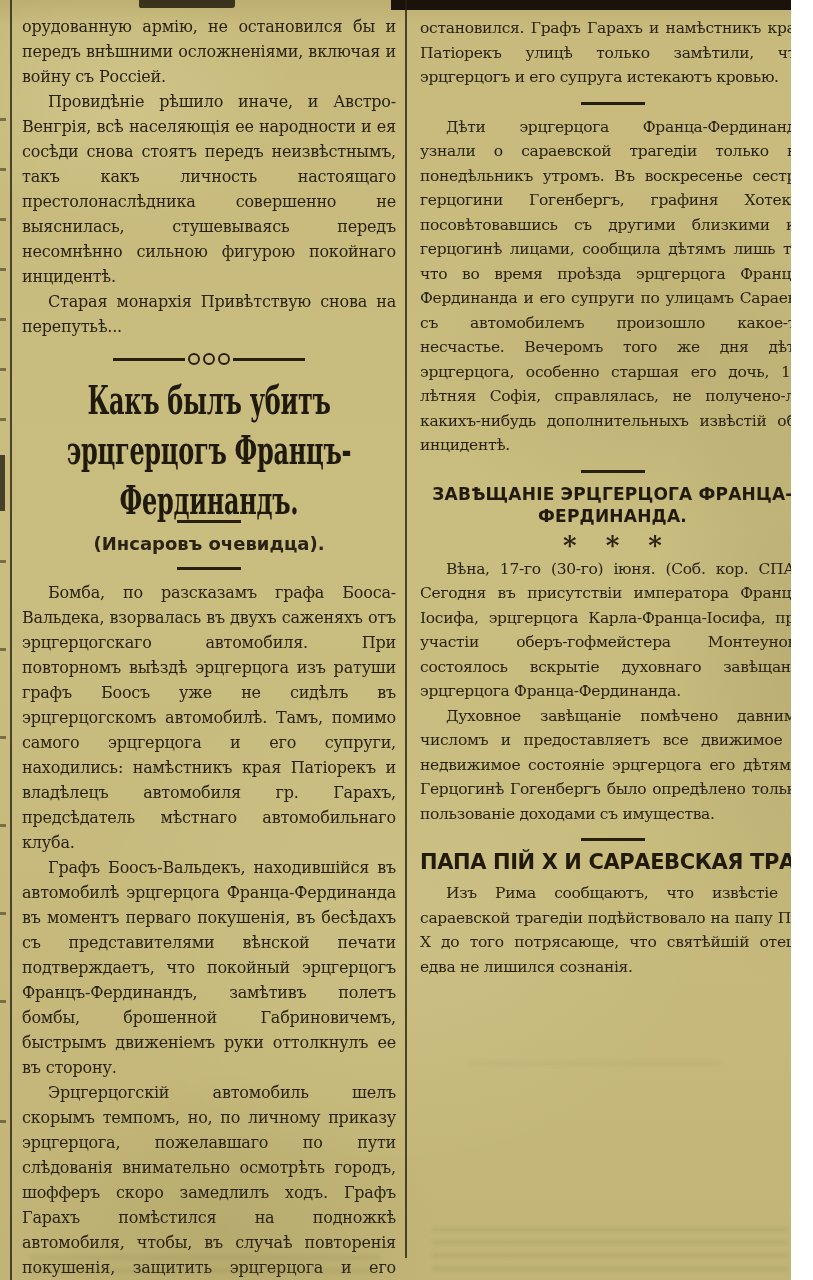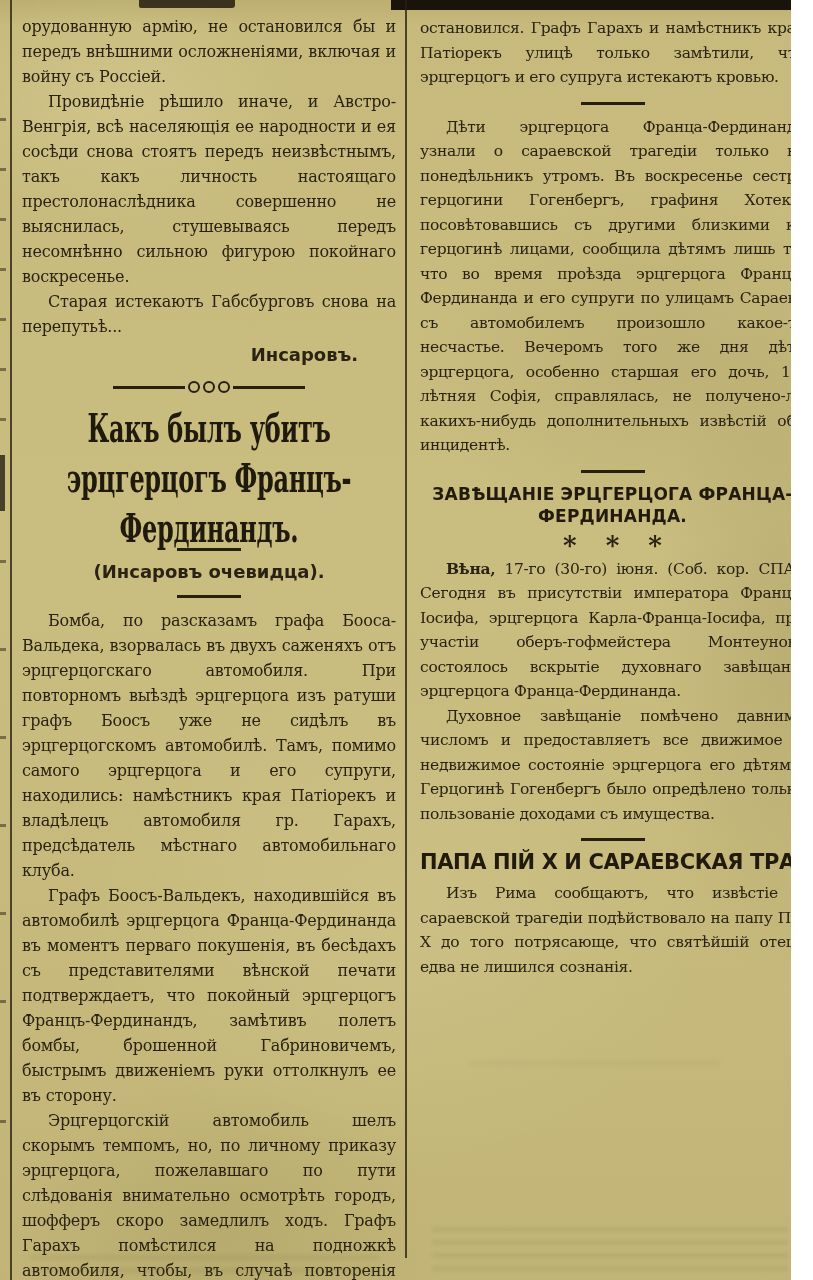--- a/index.html
+++ b/index.html
@@ -38,21 +38,21 @@
   .orn-ring{width:8px;height:8px;border:2.5px solid #27200f;border-radius:50%;}
   .headline{
     font:700 24px/31px "DejaVu Serif", serif; text-align:center;color:#201a0c;
     margin:10px 0 52px; transform:scaleY(1.62); transform-origin:50% 0; letter-spacing:-.3px;
   }
   .sep{width:64px;height:3px;background:#27200f;margin:12px auto 10px;}
   .subtitle{font:700 18px/22px "DejaVu Sans", sans-serif;text-align:center;margin:2px 0;}
   .sec-head{font:700 17px/22px "DejaVu Sans", sans-serif;text-align:center;margin:4px 0 8px;color:#221b0d;letter-spacing:.2px;}
   .sec-head.tight{font-size:21px;letter-spacing:-.4px;white-space:nowrap;}
   .stars{font:700 26px/16px "DejaVu Serif", serif;text-align:center;letter-spacing:10px;text-indent:10px;margin:10px 0 4px;}
-  .lead{font-weight:700;}
+  .lead{font-weight:400;}
   .smudge{position:absolute;filter:blur(2px);opacity:.45;
     background:repeating-linear-gradient(180deg, rgba(104,92,48,.38) 0 3px, transparent 3px 13px);}
   .smudge.a{left:30px;top:1256px;width:350px;height:22px;}
   .smudge.b{left:432px;top:1228px;width:356px;height:46px;}
   .smudge.c{left:470px;top:1062px;width:250px;height:10px;opacity:.25;}
 </style>
 </head>
 <body>
 
 <div class="page">
@@ -72,23 +72,22 @@
   <div class="edge-dash" style="top:560px"></div>
   <div class="edge-dash" style="top:648px"></div>
   <div class="edge-dash" style="top:736px"></div>
   <div class="edge-dash" style="top:824px"></div>
   <div class="edge-dash" style="top:912px"></div>
   <div class="edge-dash" style="top:1000px"></div>
   <div class="edge-dash" style="top:1120px"></div>
 
   <div class="col col-left">
     <p class="body">орудованную армію, не остановился бы и передъ внѣшними осложненіями, включая и войну съ Россіей.</p>
-    <p class="body indent">Провидѣніе рѣшило иначе, и Австро-Венгрія, всѣ населяющія ее народности и ея сосѣди снова стоятъ передъ неизвѣстнымъ, такъ какъ личность настоящаго престолонаслѣдника совершенно не выяснилась, стушевываясь передъ несомнѣнно сильною фигурою покойнаго воскресенье.</p>
-    <p class="body indent">Старая истекаютъ Габсбурговъ снова на перепутьѣ...</p>
-    <div class="signature">Инсаровъ.</div>
+    <p class="body indent">Провидѣніе рѣшило иначе, и Австро-Венгрія, всѣ населяющія ее народности и ея сосѣди снова стоятъ передъ неизвѣстнымъ, такъ какъ личность настоящаго престолонаслѣдника совершенно не выяснилась, стушевываясь передъ несомнѣнно сильною фигурою покойнаго инцидентѣ.</p>
+    <p class="body indent">Старая монархія Привѣтствую снова на перепутьѣ...</p>
 
     <div class="ornament">
       <span class="orn-line"></span>
       <span class="orn-ring"></span>
       <span class="orn-ring"></span>
       <span class="orn-ring"></span>
       <span class="orn-line"></span>
     </div>
 
     <h1 class="headline">Какъ былъ убитъ эрцгерцогъ Францъ-Фердинандъ.</h1>

